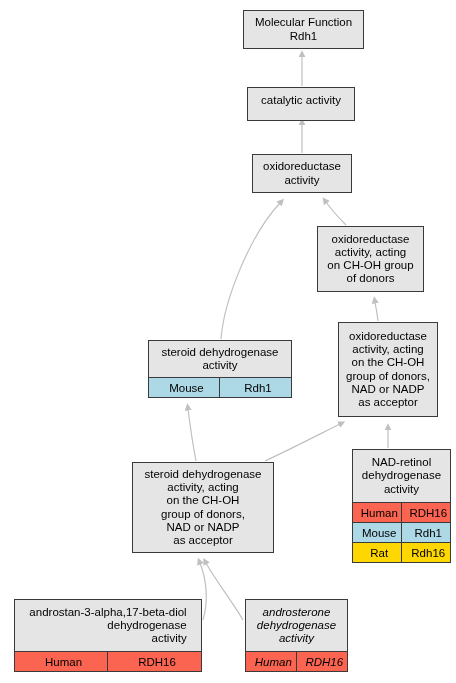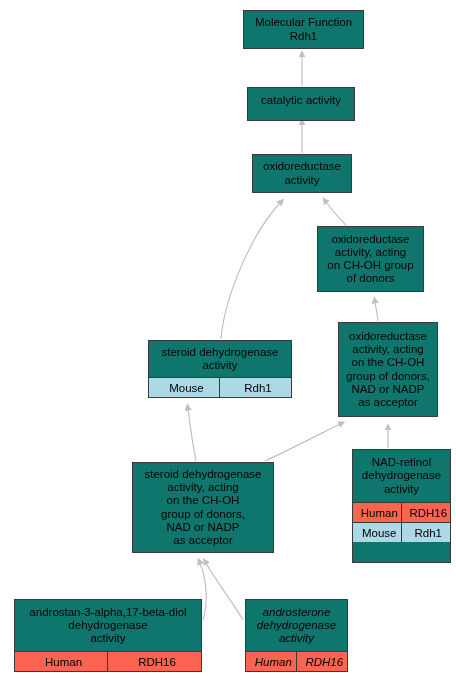--- a/index.html
+++ b/index.html
@@ -22,21 +22,21 @@
     left: 0;
     top: 0;
     width: 456px;
     height: 683px;
     pointer-events: none;
   }
   .node {
     position: absolute;
     box-sizing: border-box;
     border: 1.6px solid #3a3a3a;
-    background: #0f766e;
+    background: #e5e5e5;
     z-index: 2;
   }
   .node-title {
     box-sizing: border-box;
     text-align: center;
     font-size: 11.5px;
     line-height: 13.2px;
     color: #000000;
     padding: 3px 4px 3px 4px;
     white-space: pre-line;
@@ -126,31 +126,35 @@
 dehydrogenase
 activity</div>
         <div class="ann-row sp-human" style="height: 20px;">
           <div class="ann-cell left">Human</div>
           <div class="ann-cell">RDH16</div>
         </div>
         <div class="ann-row sp-mouse" style="height: 20px;">
           <div class="ann-cell left">Mouse</div>
           <div class="ann-cell">Rdh1</div>
         </div>
+        <div class="ann-row sp-rat" style="height: 20px;">
+          <div class="ann-cell left">Rat</div>
+          <div class="ann-cell">Rdh16</div>
+        </div>
       </div>
       <div class="node" style="left: 132px; top: 462px; width: 142px; height: 91px;">
         <div class="node-title" style="height: 89px; display: flex; flex-direction: column; justify-content: center; align-items: center;">steroid dehydrogenase
 activity, acting
 on the CH-OH
 group of donors,
 NAD or NADP
 as acceptor</div>
       </div>
       <div class="node" style="left: 14px; top: 599px; width: 188px; height: 73px;">
-        <div class="node-title" style="height: 51px; display: flex; flex-direction: column; justify-content: center; align-items: center;">androstan-3-alpha,17-beta-diol
+        <div class="node-title" style="height: 51px; display: flex; flex-direction: column; justify-content: center; align-items: center; text-align: right;">androstan-3-alpha,17-beta-diol
 dehydrogenase
 activity</div>
         <div class="ann-row sp-human" style="height: 20px;">
           <div class="ann-cell left">Human</div>
           <div class="ann-cell">RDH16</div>
         </div>
       </div>
       <div class="node" style="left: 245px; top: 599px; width: 103px; height: 73px; font-style: italic;">
         <div class="node-title" style="height: 51px; display: flex; flex-direction: column; justify-content: center; align-items: center;">androsterone
 dehydrogenase

